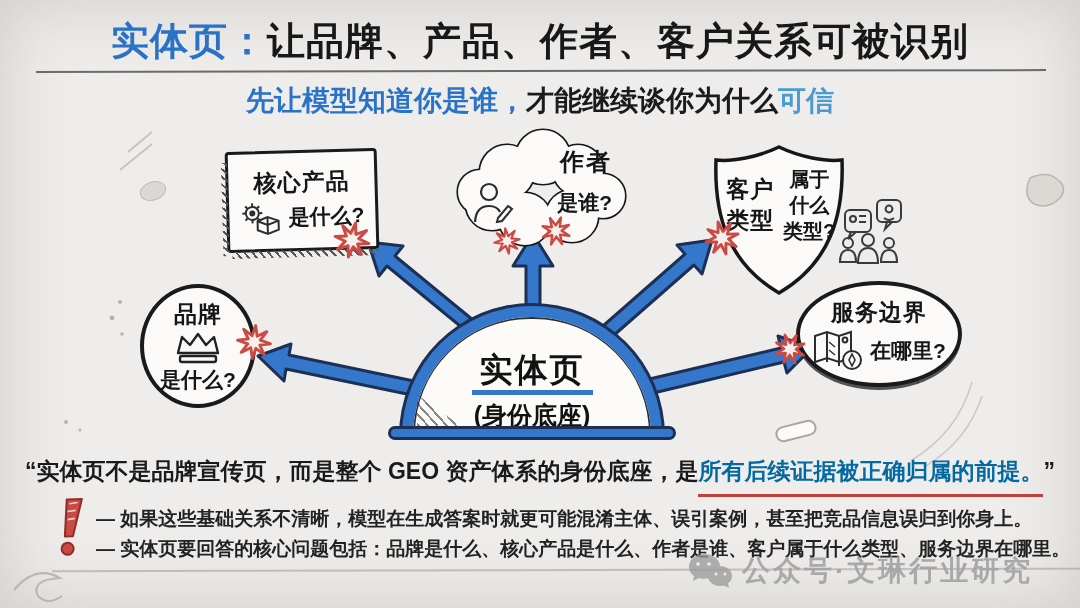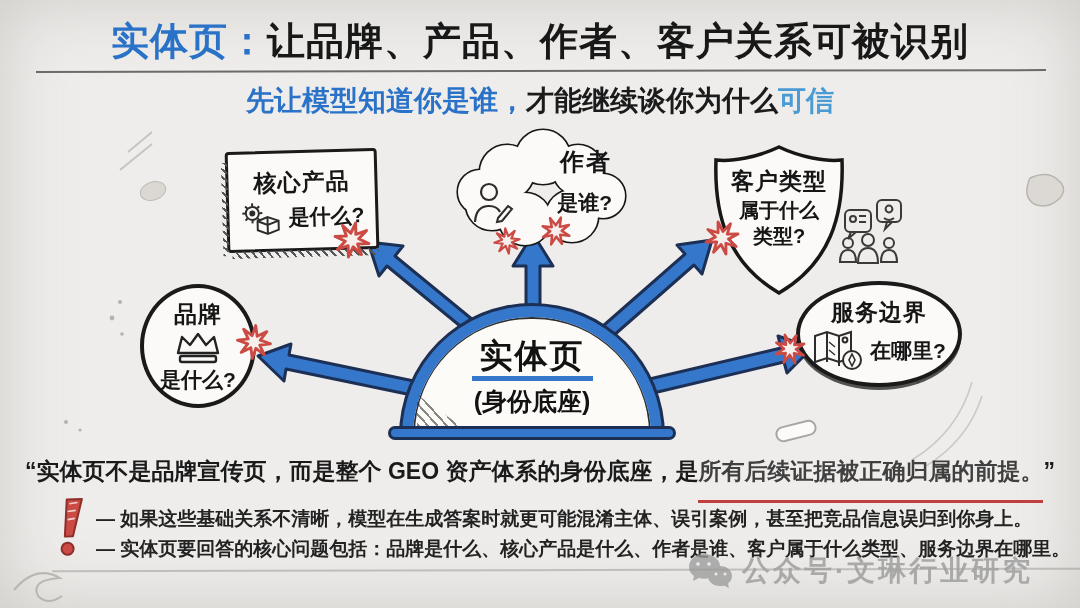--- a/index.html
+++ b/index.html
@@ -33,42 +33,42 @@
   .rect-node::before{ content:''; position:absolute; left:2px; bottom:-9px; width:100%; height:7px;
               background:repeating-linear-gradient(50deg,#555 0 2px,transparent 2px 6px); }
   .circle-node{ left:140px; top:284px; width:116px; height:124px; border-radius:50%;
               border-width:4px; gap:1px;align-items:center; }
   .ellipse-node{ left:796px; top:281px; width:166px; height:106px; border-radius:50%;
               border-width:4px; box-shadow:0 4px 0 -1px rgba(30,30,30,.75); gap:2px;}
   .cloud-text{ left:462px; top:146px; width:150px; display:flex; flex-direction:column;
               align-items:flex-end; color:#161616; gap:2px; }
   .cloud-text .lbl{ font-size:24px; font-weight:bold; letter-spacing:2px;}
   .cloud-text .q{ font-size:21px; font-weight:bold;margin-left:36px; }
-  .shield-text{ left:720px; top:166px; width:118px; display:flex; flex-direction:column;
+  .shield-text{ left:720px; top:166px; width:118px; display:flex; flex-direction:row;
               align-items:center; text-align:center; color:#161616; }
   .shield-text .lbl{ font-size:23px; font-weight:bold; letter-spacing:1px; }
   .shield-text .q{ font-size:20px; font-weight:bold; width:92px; line-height:26px; }
   
   .dome{ left:402px; top:306px; width:260px; height:130px;
          border:11px solid #3577cb; border-bottom:none; border-radius:130px 130px 0 0;
          background:#fcfbf8; box-shadow:0 0 0 3px #1c2f55, inset 0 0 0 2px #2e2e2e;
          display:flex; flex-direction:column; align-items:center; justify-content:flex-end;
-         padding-bottom:18px; }
+         padding-bottom:4px; }
   .dome::before{ content:''; position:absolute; left:4px; bottom:0; width:58px; height:46px;
          background:repeating-linear-gradient(48deg, rgba(40,40,40,.55) 0 2px, transparent 2px 7px);
          clip-path:polygon(0 100%,100% 100%,0 10%); }
   .dome-title{ font-size:33px; font-weight:bold; color:#121212; letter-spacing:2px;
          border-bottom:5px solid #3577cb; padding:0 8px 2px; line-height:36px;}
   .dome-sub{ font-size:25px; font-weight:bold; color:#121212; margin-top:4px;}
   .dome-base{ left:388px; top:426px; width:288px; height:14px; background:#3577cb;
          border:3px solid #1c2f55; border-radius:8px; }
   
   .quote{ top:456px; left:0; width:100%; text-align:center; white-space:nowrap;
           font-size:23px; font-weight:bold; color:#1a1a1a; }
-  .quote .red{ color:#404040; border-bottom:3px solid #c0403d; padding-bottom:16px; }
+  .quote .red{ color:#0369a1; border-bottom:3px solid #c0403d; padding-bottom:10px; }
   .bullets{ top:505px; left:96px; width:960px; font-size:19px; font-weight:bold;
             color:#222; line-height:28px; white-space:nowrap; }
   .bullets div{ margin-bottom:2px; }
   .watermark{ top:552px; left:688px; display:flex; align-items:center; gap:10px;
             color:#a3a3a3; font-size:28px; font-weight:600; letter-spacing:3px; opacity:.9;}
   .baseline{ top:569px; left:52px; width:1028px; height:2px; background:#979490; opacity:.5;
             transform:rotate(-0.15deg); }
   svg{ display:block; }
   .overlay{ left:0; top:0; pointer-events:none; }
 </style>

